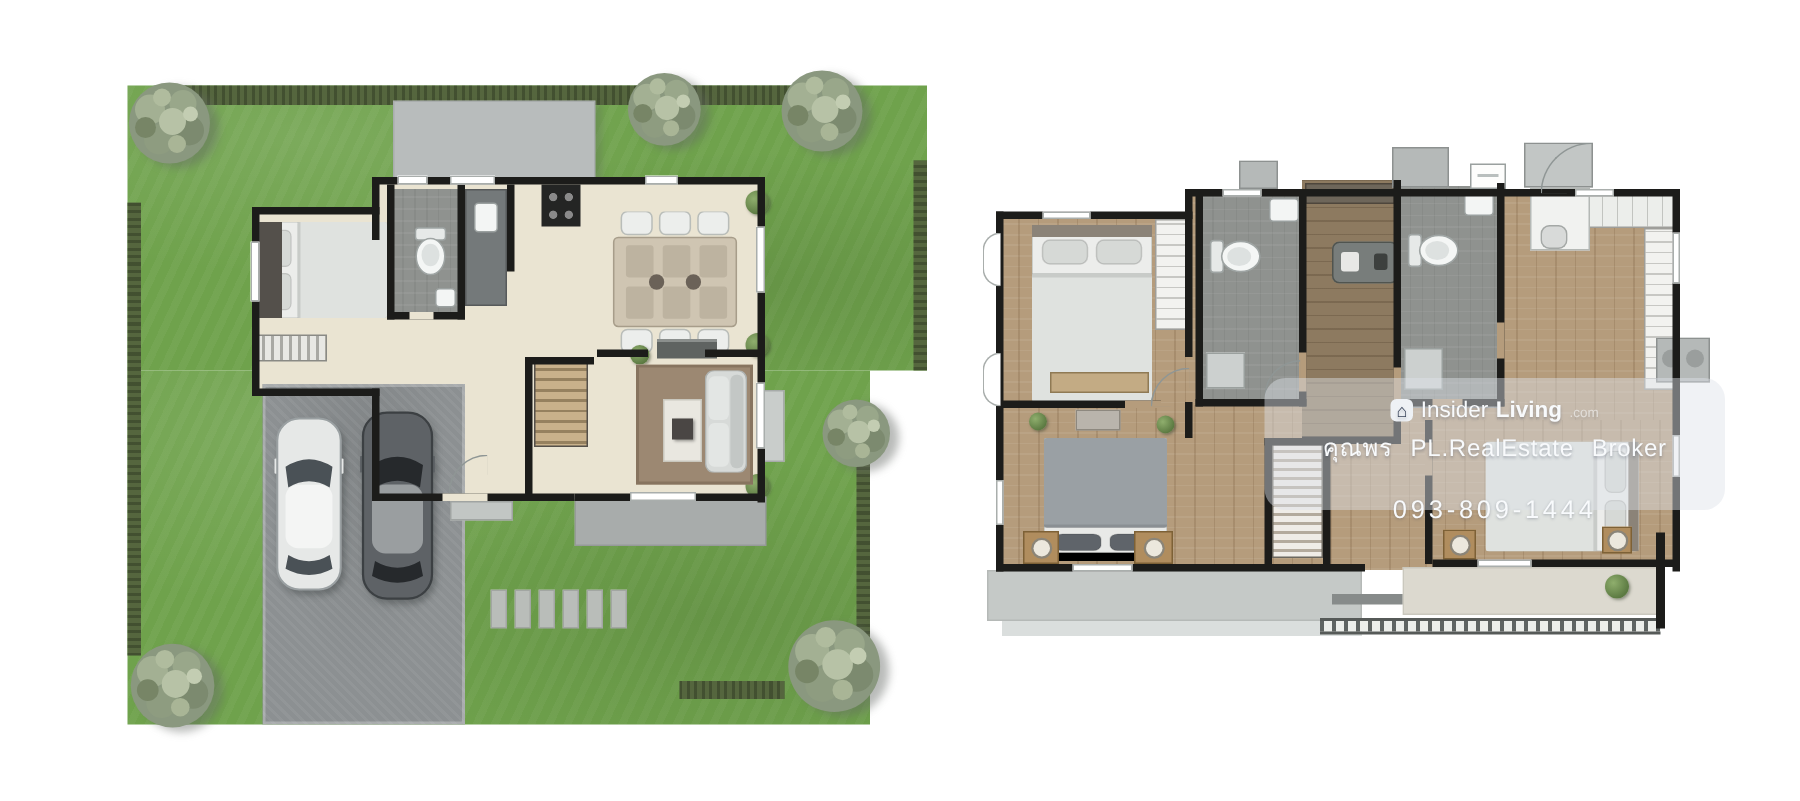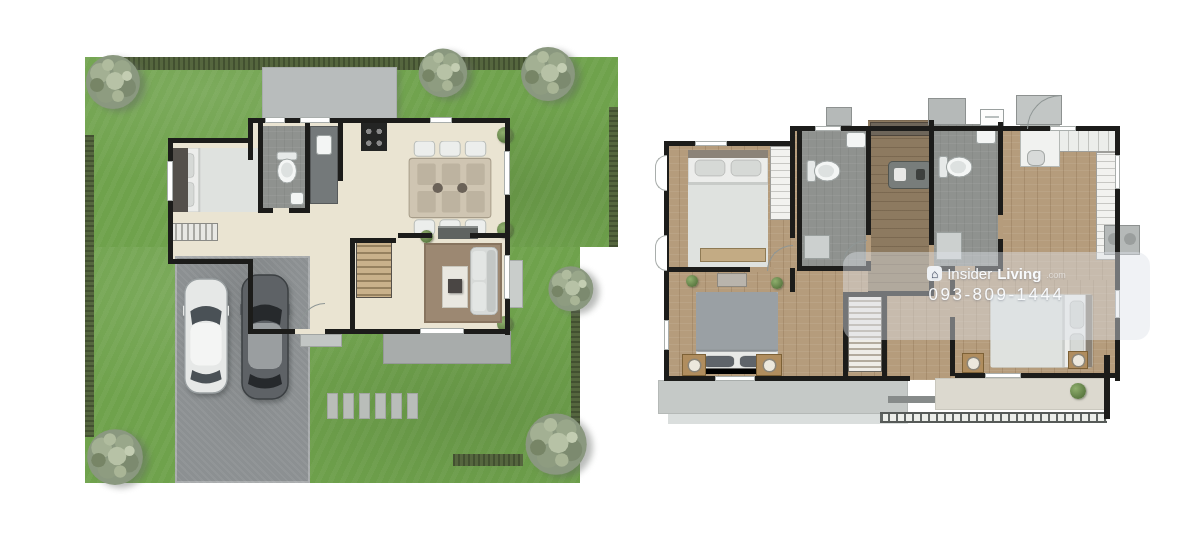--- a/index.html
+++ b/index.html
@@ -78,21 +78,21 @@
   .thresh{background:#878b8a;}
   .counterTop{background:#6e665a;box-shadow:inset 0 0 0 1px #4e463c;}
   
   .wm{background:var(--wmBg);border-radius:14px;color:var(--wmText);text-align:center;
       text-shadow:0 1px 2px rgba(60,70,90,.35);}
   .wm-l1{display:flex;justify-content:center;align-items:center;gap:5px;margin-top:13px;font-size:15px;}
   .wm-logo{display:inline-flex;align-items:center;justify-content:center;width:15px;height:15px;background:#eef1f5;border-radius:4px;color:#39445a;font-size:12px;line-height:1;}
   .wm-bold{font-weight:700;}
   .wm-tld{font-size:9px;opacity:.55;align-self:flex-end;margin-bottom:2px;}
   .wm-l2{font-size:16px;letter-spacing:.5px;word-spacing:7px;margin-top:4px;}
-  .wm-l3{font-size:17px;letter-spacing:2.5px;margin-top:3px;text-align:center;}
+  .wm-l3{font-size:17px;letter-spacing:2.5px;margin-top:19px;text-align:center;}
   svg.abs{overflow:visible;}
 </style>
 </head>
 <body style="background: rgb(255, 255, 255);">
 
 <svg width="0" height="0" style="position:absolute">
   <defs>
     <symbol id="tree" viewBox="0 0 60 60">
       <circle cx="31" cy="31" r="27" fill="#8a987f"></circle>
       <circle cx="18" cy="22" r="10" fill="#a3b093"></circle>
@@ -378,16 +378,17 @@
     <div class="abs arc" style="left:112px;top:150px;width:26px;height:26px;"></div>
     <div class="abs arc" style="left:188px;top:145px;width:24px;height:24px;"></div>
 
     <div class="abs wm" style="left:188px;top:157px;width:307px;height:88px;">
       <div class="wm-l1">
         <span class="wm-logo">⌂</span>
         <span>Insider</span>
         <span class="wm-bold">Living</span>
         <span class="wm-tld">.com</span>
       </div>
+      <div class="wm-l2">คุณพร PL.RealEstate Broker</div>
       <div class="wm-l3">093-809-1444</div>
     </div>
   </section>
 </div>
 
 </body></html>

